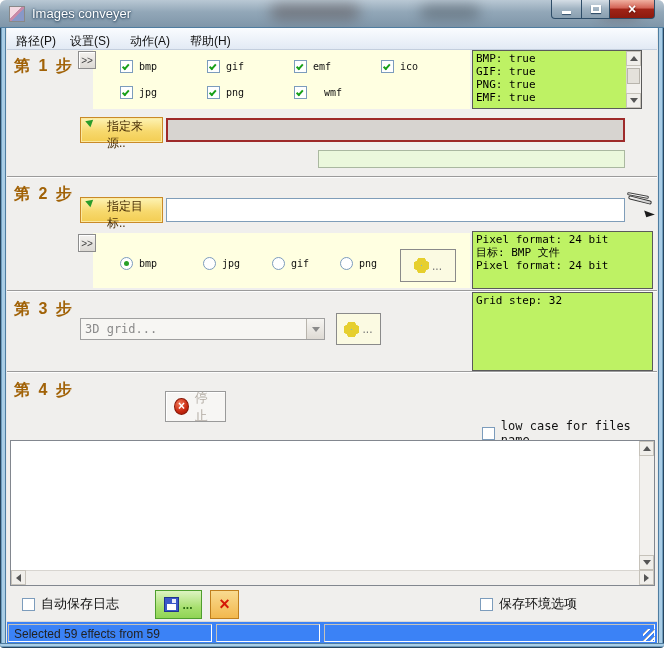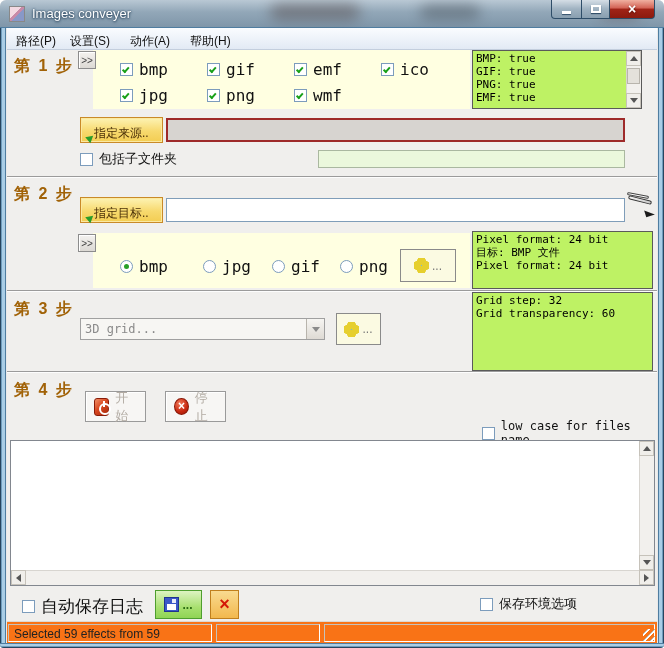--- a/index.html
+++ b/index.html
@@ -54,21 +54,21 @@
   .mini-btn { width:18px; height:18px; background:linear-gradient(180deg,#f4f2ef,#dcd9d4);
     border:1px solid #8c8c8c; box-shadow:inset 1px 1px 0 #fff; font-size:10px; color:#444;
     display:flex; align-items:center; justify-content:center; }
 
   
   .chk { display:flex; align-items:center; }
   .chk-box { width:13px; height:13px; background:#fff; border:1px solid #7c9cbc;
     display:flex; align-items:center; justify-content:center; }
   .chk-mark { width:7px; height:4px; border-left:2px solid #18a018; border-bottom:2px solid #18a018;
     transform:rotate(-48deg) translate(0,-1px); }
-  .chk-label { margin-left:6px; font-size:16px; color:#111; }
+  .chk-label { margin-left:6px; font-size:10px; color:#111; }
   .radio { display:flex; align-items:center; }
   .radio-circle { width:13px; height:13px; border-radius:50%; background:#fff; border:1px solid #7c9cbc;
     display:flex; align-items:center; justify-content:center; }
   .radio-dot { width:5px; height:5px; border-radius:50%; background:#28a028; }
   .mono { font-family:"DejaVu Sans Mono", monospace; }
 
   
   .info-box { background:#bef264; border:1px solid #5a5a5a; font-family:"DejaVu Sans Mono",monospace;
     font-size:11px; line-height:13px; color:#000; padding:1px 3px; overflow:hidden; }
 
@@ -77,21 +77,21 @@
   .sb-track-h { position:absolute; background:#f2f0ed; border-top:1px solid #d8d5d0; }
   .sb-btn { position:absolute; width:15px; height:15px; background:#f0eeea; border:1px solid #c6c2ba;
     display:flex; align-items:center; justify-content:center; }
   .sb-thumb { position:absolute; width:13px; background:#e4e1db; border:1px solid #b8b4ac; }
   .tri-up { width:0; height:0; border-left:4px solid transparent; border-right:4px solid transparent; border-bottom:5px solid #555; }
   .tri-down { width:0; height:0; border-left:4px solid transparent; border-right:4px solid transparent; border-top:5px solid #555; }
   .tri-left { width:0; height:0; border-top:4px solid transparent; border-bottom:4px solid transparent; border-right:5px solid #555; }
   .tri-right { width:0; height:0; border-top:4px solid transparent; border-bottom:4px solid transparent; border-left:5px solid #555; }
 
   
-  .btn-orange { display:flex; align-items:flex-end; gap:0; padding:0 6px;
+  .btn-orange { display:flex; align-items:flex-start; gap:13px; padding:0 6px;
     background:linear-gradient(180deg,#fdf3b4,#f7d96e 55%,#f3cd52);
     border:1px solid #c98a28; box-shadow:inset 0 0 0 1px #fbe9a0; font-size:12px; color:#4a3008; }
   .icon-arrow-green { width:0; height:0; border-left:7px solid #2a9c2a;
     border-top:4px solid transparent; border-bottom:4px solid transparent; transform:rotate(-40deg); }
 
   .field-red { background:#d7d4d0; border:2px solid #9e2a2a; }
   .field-green { background:#ebf8dc; border:1px solid #aab8a0; }
   .field-white { background:#fff; border:1px solid #7f9db9; font-size:12px; padding:0 4px;
     font-family:"Liberation Sans",sans-serif; }
   input { outline:none; }
@@ -141,21 +141,21 @@
     background:linear-gradient(180deg,#ddf4c2,#a8e070 60%,#90d455);
     border:1px solid #4e9e2e; color:#2a6a12; font-size:12px; font-weight:bold; }
   .icon-floppy { position:relative; width:15px; height:15px; background:#3a58c8; border:1px solid #20348e; }
   .icon-floppy::before { content:""; position:absolute; left:2px; bottom:1px; width:9px; height:6px; background:#fff; }
   .icon-floppy::after { content:""; position:absolute; right:2px; top:1px; width:4px; height:4px; background:#e8ecf8; }
   .btn-xclose { display:flex; align-items:center; justify-content:center;
     background:linear-gradient(180deg,#f9da90,#f2b84e); border:1px solid #c07f1d;
     color:#d41808; font-weight:bold; font-size:18px; }
 
   
-  .statusbar { left:7px; top:621px; width:650px; height:22px; background:#f97316; border-top:1px solid #dcd9d4; }
+  .statusbar { left:7px; top:621px; width:650px; height:22px; background:#3b82f6; border-top:1px solid #dcd9d4; }
   .status-panel { position:absolute; top:2px; height:18px; border:1px solid;
     border-color:#c6c2ba #fdfdfd #fdfdfd #c6c2ba; font-size:12px; color:#222;
     padding:2px 5px; overflow:hidden; white-space:nowrap; }
   .grip { position:absolute; right:2px; bottom:2px; width:12px; height:12px;
     background:repeating-linear-gradient(135deg, transparent 0 3px, #b8b4ac 3px 4px, #fff 4px 5px); }
 
   .log-area { background:#fff; border:1px solid #82878f; }
 </style>
 </head>
 <body>
@@ -226,21 +226,21 @@
         <span class="chk-mark"></span>
       </span>
     <span class="chk-label mono">jpg</span>
   </div>
   <div class="abs chk" style="left:207px; top:86px;">
     <span class="chk-box">
         <span class="chk-mark"></span>
       </span>
     <span class="chk-label mono">png</span>
   </div>
-  <div class="abs chk" style="left:294px; top:86px;">
+  <div class="abs chk" style="left:294px; top:86px;gap:11px;">
     <span class="chk-box">
         <span class="chk-mark"></span>
       </span>
     <span class="chk-label mono">wmf</span>
   </div>
 
   <div class="abs info-box" style="left:472px; top:50px; width:170px; height:59px; padding-right:16px;">
     <div>BMP: true</div>
     <div>GIF: true</div>
     <div>PNG: true</div>
@@ -255,24 +255,20 @@
         <span class="tri-down"></span>
       </div>
   </div>
 
   <div class="abs btn-orange" style="left:80px; top:117px; width:83px; height:26px;">
     <span class="icon-arrow-green"></span>
     <span>指定来源..</span>
   </div>
   <input class="abs field-red" style="left: 166px; top: 118px; width: 459px; height: 24px;" value="">
 
-  <div class="abs chk" style="left:80px; top:150px;">
-    <span class="chk-box"></span>
-    <span class="chk-label" style="font-size:13px;">包括子文件夹</span>
-  </div>
   <input class="abs field-green" style="left: 318px; top: 150px; width: 307px; height: 18px;" value="">
 
   <div class="abs sep" style="top:176px;"></div>
 
   <div class="abs step-label" style="left:14px; top:184px;">第 2 步</div>
   <div class="abs btn-orange" style="left:80px; top:197px; width:83px; height:26px;">
     <span class="icon-arrow-green"></span>
     <span>指定目标..</span>
   </div>
   <input class="abs field-white" style="left: 166px; top: 198px; width: 459px; height: 24px;" value="">
@@ -323,30 +319,25 @@
     <span class="dropdown-btn">
         <span class="tri-down"></span>
       </span>
   </div>
   <div class="abs btn-effects" style="left:336px; top:313px; width:45px; height:32px;">
     <span class="icon-flower"></span>
     <span>...</span>
   </div>
   <div class="abs info-box" style="left:472px; top:292px; width:181px; height:79px;">
     <div>Grid step: 32</div>
-    <div>Grid transparency: 60</div>
   </div>
 
   <div class="abs sep" style="top:371px;"></div>
 
   <div class="abs step-label" style="left:14px; top:380px;">第 4 步</div>
-  <div class="abs btn-run" style="left:85px; top:391px; width:61px; height:31px;">
-    <span class="icon-power"></span>
-    <span class="run-label">开始</span>
-  </div>
   <div class="abs btn-run" style="left:165px; top:391px; width:61px; height:31px;">
     <span class="icon-stopx">×</span>
     <span class="run-label">停止</span>
   </div>
   <div class="abs chk" style="left:482px; top:419px;">
     <span class="chk-box"></span>
     <span class="chk-label mono" style="font-size:12px;">low case for files name</span>
   </div>
 
   <div class="abs log-area" style="left:10px; top:440px; width:645px; height:146px;">
@@ -364,21 +355,21 @@
     <div class="sb-btn" style="left:0; top:-1px;">
         <span class="tri-left"></span>
       </div>
     <div class="sb-btn" style="right:0; top:-1px;">
         <span class="tri-right"></span>
       </div>
   </div>
 
   <div class="abs chk" style="left:22px; top:595px;">
     <span class="chk-box"></span>
-    <span class="chk-label" style="font-size:17px;">自动保存日志</span>
+    <span class="chk-label" style="font-size:13px;">自动保存日志</span>
   </div>
   <div class="abs btn-save" style="left:155px; top:590px; width:47px; height:29px;">
     <span class="icon-floppy"></span>
     <span>...</span>
   </div>
   <div class="abs btn-xclose" style="left:210px; top:590px; width:29px; height:29px;">
     <span>×</span>
   </div>
   <div class="abs chk" style="left:480px; top:595px;">
     <span class="chk-box"></span>

